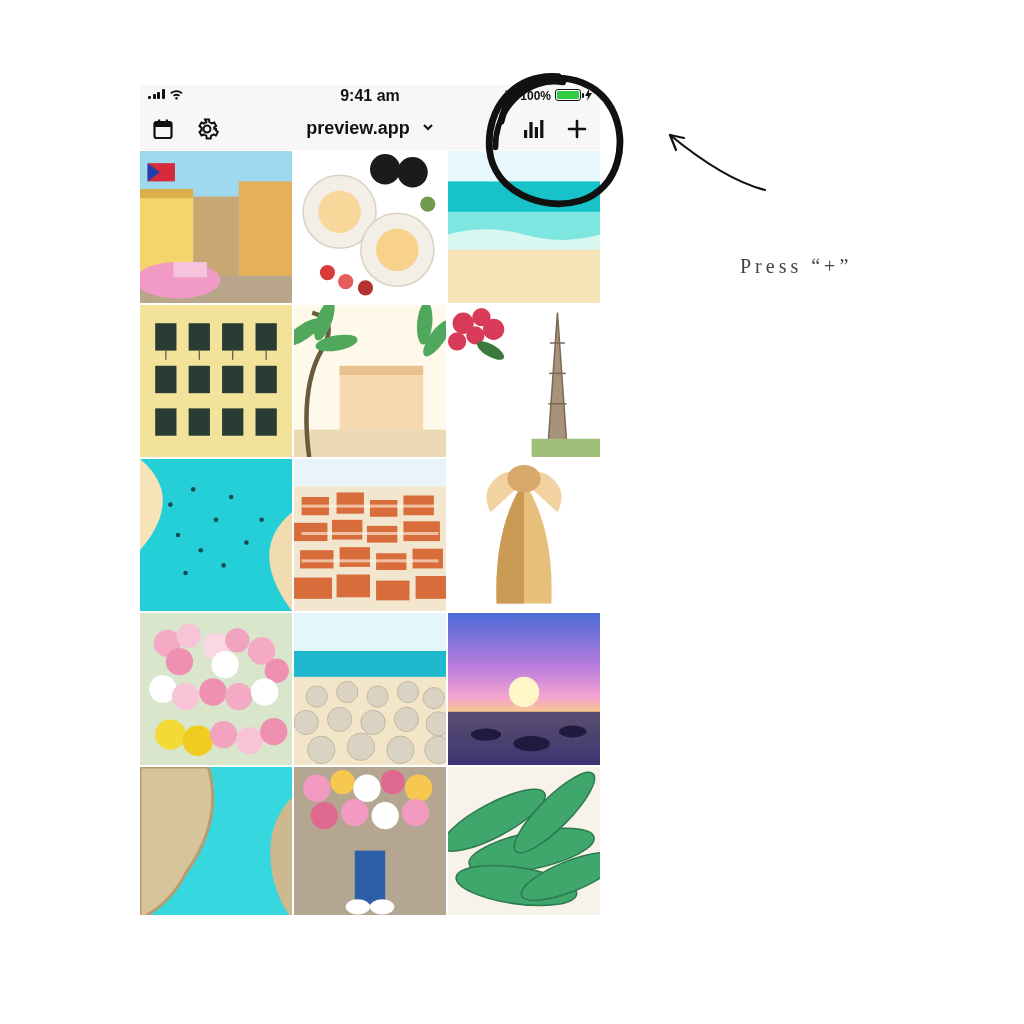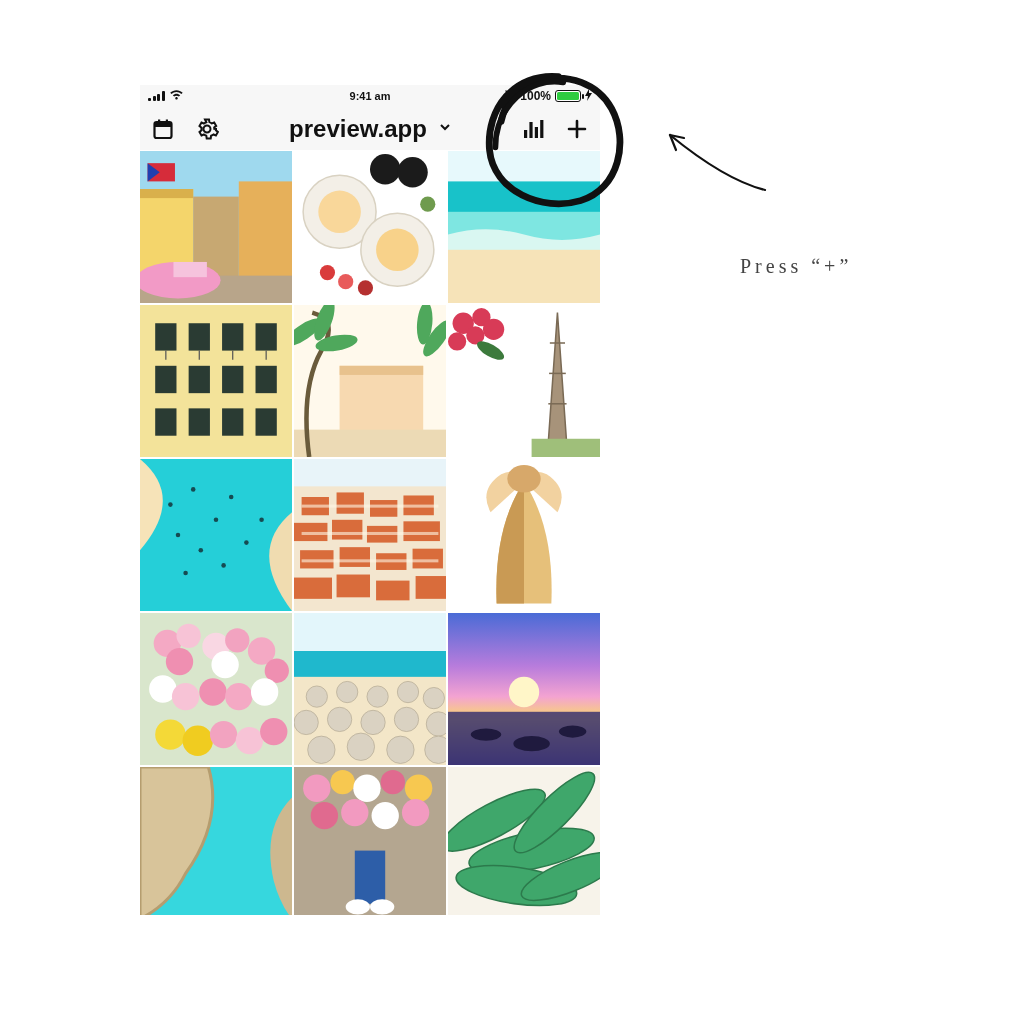--- a/index.html
+++ b/index.html
@@ -14,22 +14,22 @@
   }
   
   .statusbar {
     height: 22px;
     display: flex; align-items: center; justify-content: space-between;
     padding: 0 8px;
     font-size: 12px; font-weight: 600;
     color: #111;
     background: #f7f7f7;
   }
-  .sb-left, .sb-right { display: flex; align-items: center; gap: 4px; }
-  .sb-center { position: absolute; left: 50%; transform: translateX(-50%); font-weight: 600; font-size: 11px; }
+  .sb-left, .sb-right { display: flex; align-items: flex-start; gap: 4px; }
+  .sb-center { position: absolute; left: 50%; transform: translateX(-50%); font-weight: 600; font-size: 16px; }
   .signal-bars { display: flex; align-items: flex-end; gap: 1.5px; height: 10px; }
   .signal-bars span { width: 3px; background: #111; border-radius: 1px; }
   .signal-bars span:nth-child(1){height:3px}
   .signal-bars span:nth-child(2){height:5px}
   .signal-bars span:nth-child(3){height:7px}
   .signal-bars span:nth-child(4){height:10px}
   .battery {
     position: relative; width: 26px; height: 12px;
     border: 1.5px solid #111; border-radius: 3px; display:inline-block;
     background: #fff;
@@ -45,21 +45,21 @@
   .bolt{ font-size:11px; }
   
   .navbar{
     height: 44px;
     display:flex; align-items:center; justify-content:space-between;
     padding: 0 10px;
     background:#f7f7f7;
     border-bottom:1px solid #fff;
   }
   .nav-left, .nav-right{ display:flex; align-items:center; gap:18px; }
-  .nav-title{ display:flex; align-items:center; gap:12px; font-size:24px; font-weight:700; color:#111;}
+  .nav-title{ display:flex; align-items:center; gap:12px; font-size:18px; font-weight:700; color:#111;}
   .nav-title .caret{ font-size:12px; }
   .icon-btn{ width:26px; height:26px; display:flex; align-items:center; justify-content:center; cursor:pointer; }
   .icon-btn svg{ display:block; }
   
   .grid{
     display:grid;
     grid-template-columns: repeat(3, 1fr);
     gap:2px;
     background:#fff;
   }

